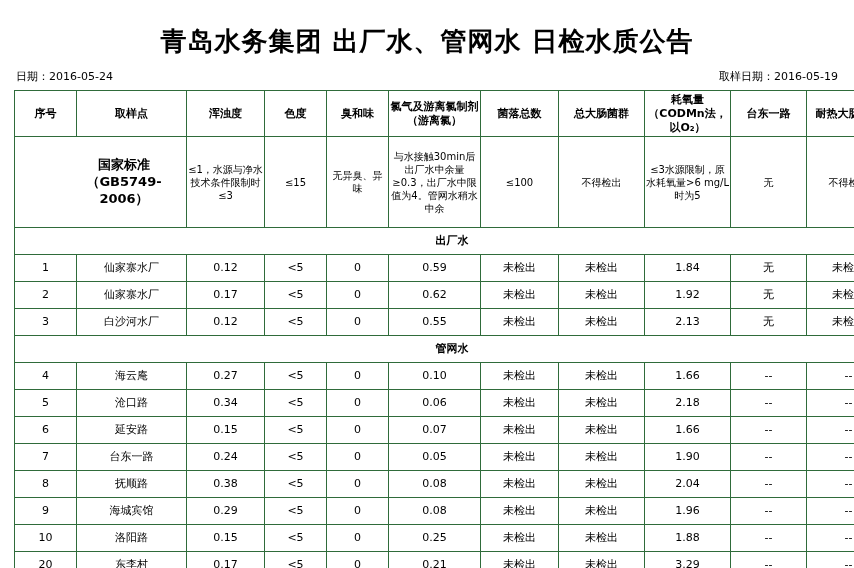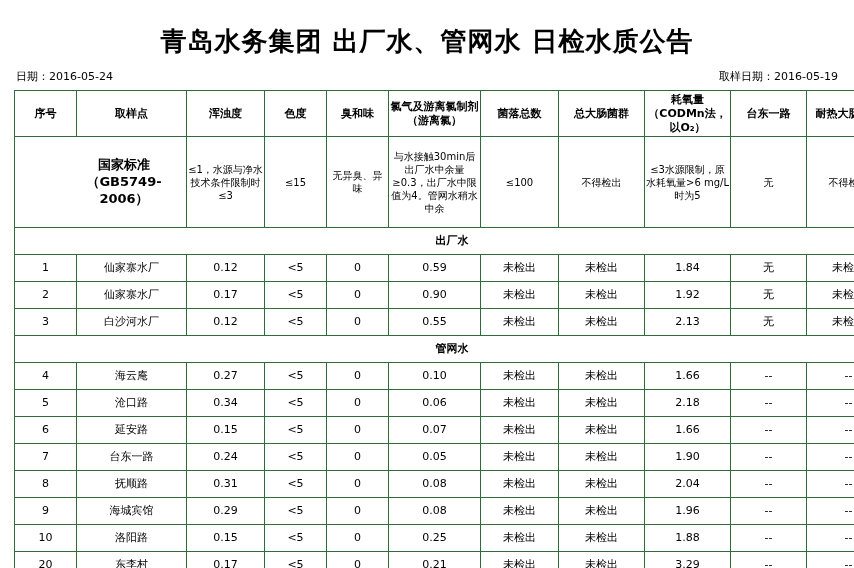--- a/index.html
+++ b/index.html
@@ -169,21 +169,21 @@
         <td>无</td>
         <td>未检出</td>
       </tr>
 
       <tr class="data-row">
         <td>2</td>
         <td>仙家寨水厂</td>
         <td>0.17</td>
         <td>&lt;5</td>
         <td>0</td>
-        <td>0.90</td>
+        <td>0.62</td>
         <td>未检出</td>
         <td>未检出</td>
         <td>1.92</td>
         <td>无</td>
         <td>未检出</td>
       </tr>
 
       <tr class="data-row">
         <td>3</td>
         <td>白沙河水厂</td>
@@ -254,21 +254,21 @@
         <td>未检出</td>
         <td>未检出</td>
         <td>1.90</td>
         <td>--</td>
         <td>--</td>
       </tr>
 
       <tr class="data-row">
         <td>8</td>
         <td>抚顺路</td>
-        <td>0.31</td>
+        <td>0.38</td>
         <td>&lt;5</td>
         <td>0</td>
         <td>0.08</td>
         <td>未检出</td>
         <td>未检出</td>
         <td>2.04</td>
         <td>--</td>
         <td>--</td>
       </tr>
 

